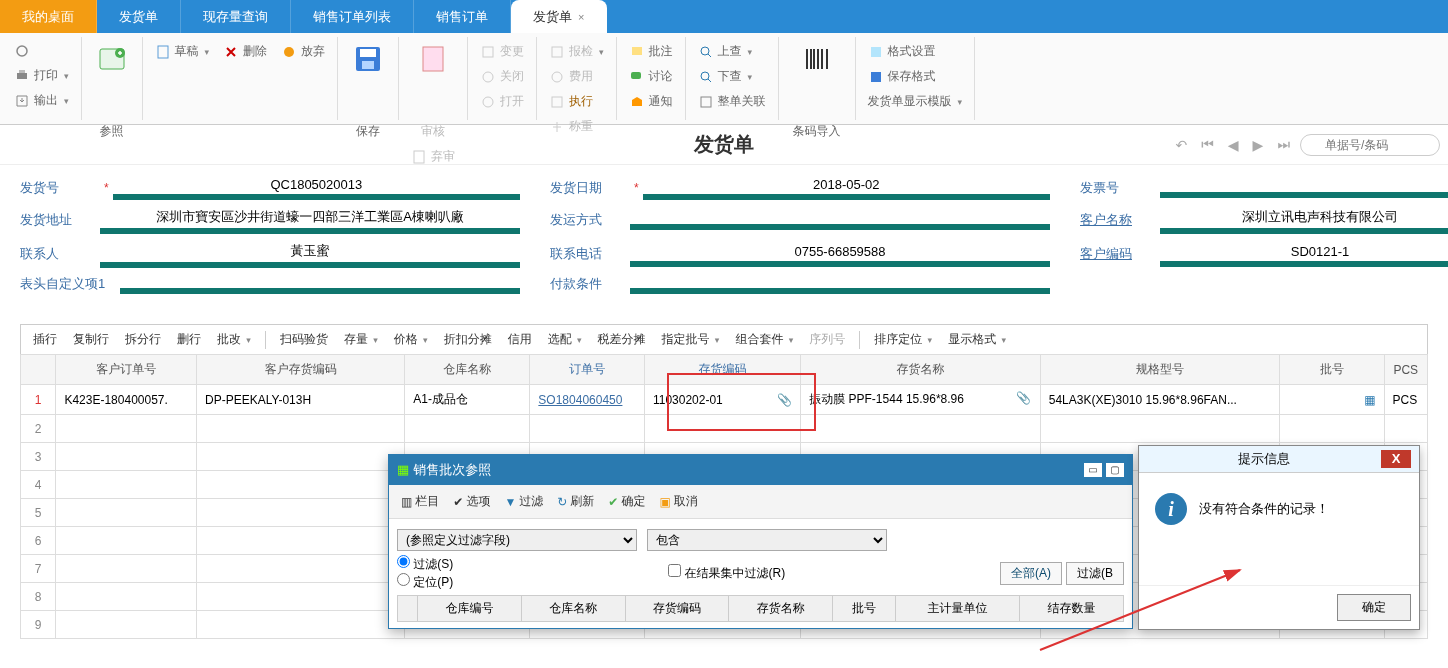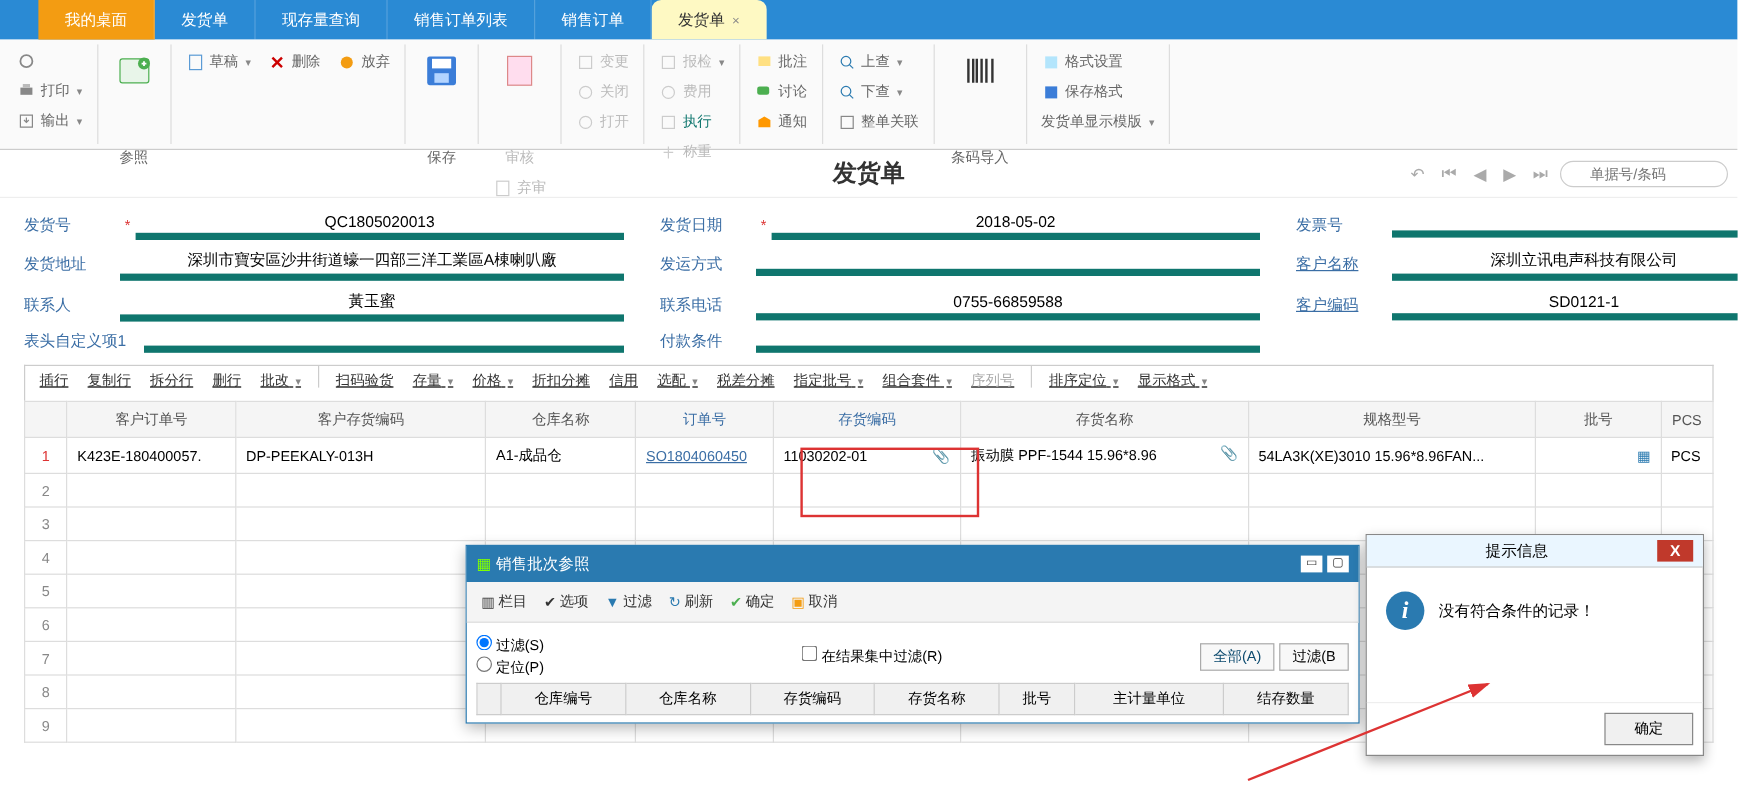--- a/index.html
+++ b/index.html
@@ -1,22 +1,22 @@
 <!DOCTYPE html>
 <html><head>
 <meta charset="utf-8">
 <style>
 * { box-sizing: border-box; margin: 0; padding: 0; }
 body { font-family: "Microsoft YaHei", Arial, sans-serif; font-size: 12px; background: #fff; overflow: hidden; width: 1448px; height: 668px; position: relative; }
 
 
-.tabs { display: flex; background: #2a8ad4; height: 33px; padding-left: 32px; }
+.tabs { display: flex; background: #2a8ad4; height: 33px; }
 .tab { padding: 8px 22px; color: #fff; cursor: pointer; font-size: 13px; border-right: 1px solid rgba(255,255,255,0.2); position: relative; }
 .tab.active-orange { background: #f39c12; }
-.tab.active-white { background: #fef9c3; color: #333; border-radius: 8px 8px 0 0; }
+.tab.active-white { background: #ffffff; color: #333; border-radius: 8px 8px 0 0; }
 .tab .close { margin-left: 6px; color: #888; font-size: 11px; }
 
 
 .ribbon { display: flex; background: #fafafa; border-bottom: 1px solid #ccc; height: 92px; padding: 4px 2px; }
 .ribbon-group { display: flex; flex-direction: column; border-right: 1px solid #ddd; padding: 2px 6px; justify-content: flex-start; }
 .ribbon-row { display: flex; gap: 2px; align-items: center; }
 .rbtn { display: flex; align-items: center; gap: 4px; padding: 4px 6px; color: #666; cursor: pointer; white-space: nowrap; font-size: 12px; }
 .rbtn .ico { width: 16px; height: 16px; display: inline-block; }
 .rbtn.big { flex-direction: column; padding: 4px 8px; font-size: 12px; gap: 48px; }
 .rbtn.big .ico { width: 32px; height: 32px; }
@@ -33,21 +33,21 @@
 
 
 .form { padding: 10px 20px; display: grid; grid-template-columns: 500px 500px 400px; gap: 6px 30px; }
 .formrow { display: flex; align-items: center; }
 .formlabel { color: #3b6ea5; width: 80px; font-size: 13px; }
 .formlabel.link { text-decoration: underline; cursor: pointer; }
 .req { color: #d33; margin: 0 4px; }
 .formval { border-bottom: 6px solid #0f766e; flex: 1; padding: 2px 4px; font-size: 13px; min-height: 20px; text-align: center; }
 
 
-.gridbar { display: flex; align-items: flex-start; border: 1px solid #ccc; border-bottom: none; margin: 0 20px 0; height: 30px; padding: 0 6px; gap: 4px; font-size: 12px; text-decoration: underline; }
+.gridbar { display: flex; align-items: center; border: 1px solid #ccc; border-bottom: none; margin: 20px 20px 0; height: 30px; padding: 0 6px; gap: 4px; font-size: 12px; }
 .gridbar .gbtn { padding: 4px 6px; color: #333; cursor: pointer; white-space: nowrap; }
 .gridbar .sep { width: 1px; height: 18px; background: #ccc; margin: 0 4px; }
 
 
 .grid { margin: 0 20px; border: 1px solid #ccc; border-collapse: collapse; width: calc(100% - 40px); }
 .grid th, .grid td { border: 1px solid #ddd; padding: 6px 8px; font-size: 12px; text-align: left; height: 28px; white-space: nowrap; overflow: hidden; }
 .grid th { background: #f5f5f5; color: #555; text-align: center; font-weight: normal; }
 .grid th.blue { color: #3b6ea5; }
 .grid .rownum { text-align: center; color: #d33; width: 30px; background: #fff; }
 .grid .rownum.gray { color: #888; }
@@ -204,21 +204,21 @@
         <span>报检</span>
         <span class="dd">▾</span>
       </div>
     <div class="rbtn" style="color:#bbb">
         <svg class="ico" viewBox="0 0 16 16">
           <circle cx="8" cy="8" r="5" fill="none" stroke="#ccc"></circle>
         </svg>
         <span>费用</span>
       </div>
     <div class="ribbon-row">
-      <div class="rbtn" style="color:#0f766e">
+      <div class="rbtn" style="color:#a16207">
           <svg class="ico" viewBox="0 0 16 16">
             <rect x="3" y="3" width="10" height="10" fill="none" stroke="#ccc"></rect>
           </svg>
           <span>执行</span>
         </div>
     </div>
     <div class="rbtn" style="color:#bbb">
         <svg class="ico" viewBox="0 0 16 16">
           <path d="M8 3v10M4 8h8" stroke="#ccc"></path>
         </svg>
@@ -556,20 +556,24 @@
     <span class="tbtn">
         <span style="color:#4caf50">✔</span> 
         <span>确定</span>
       </span>
     <span class="tbtn">
         <span style="color:#f39c12">▣</span> 
         <span>取消</span>
       </span>
   </div>
   <div class="dlg-body">
+    <div class="dlg-row">
+      <select style="width:240px"><option>(参照定义过滤字段)</option></select>
+      <select style="width:240px"><option>包含</option></select>
+    </div>
     <div class="dlg-row" style="justify-content:space-between">
       <div>
         <div><label><input type="radio" name="fp" checked="" style=""> <span>过滤(S)</span></label></div>
         <div><label><input type="radio" name="fp" style=""> <span>定位(P)</span></label></div>
       </div>
       <label><input type="checkbox" style=""> <span>在结果集中过滤(R)</span></label>
       <div class="dlg-btns">
         <button class="dlg-btn" style="color:#0c4a6e">全部(A)</button>
         <button class="dlg-btn">过滤(B</button>
       </div>

